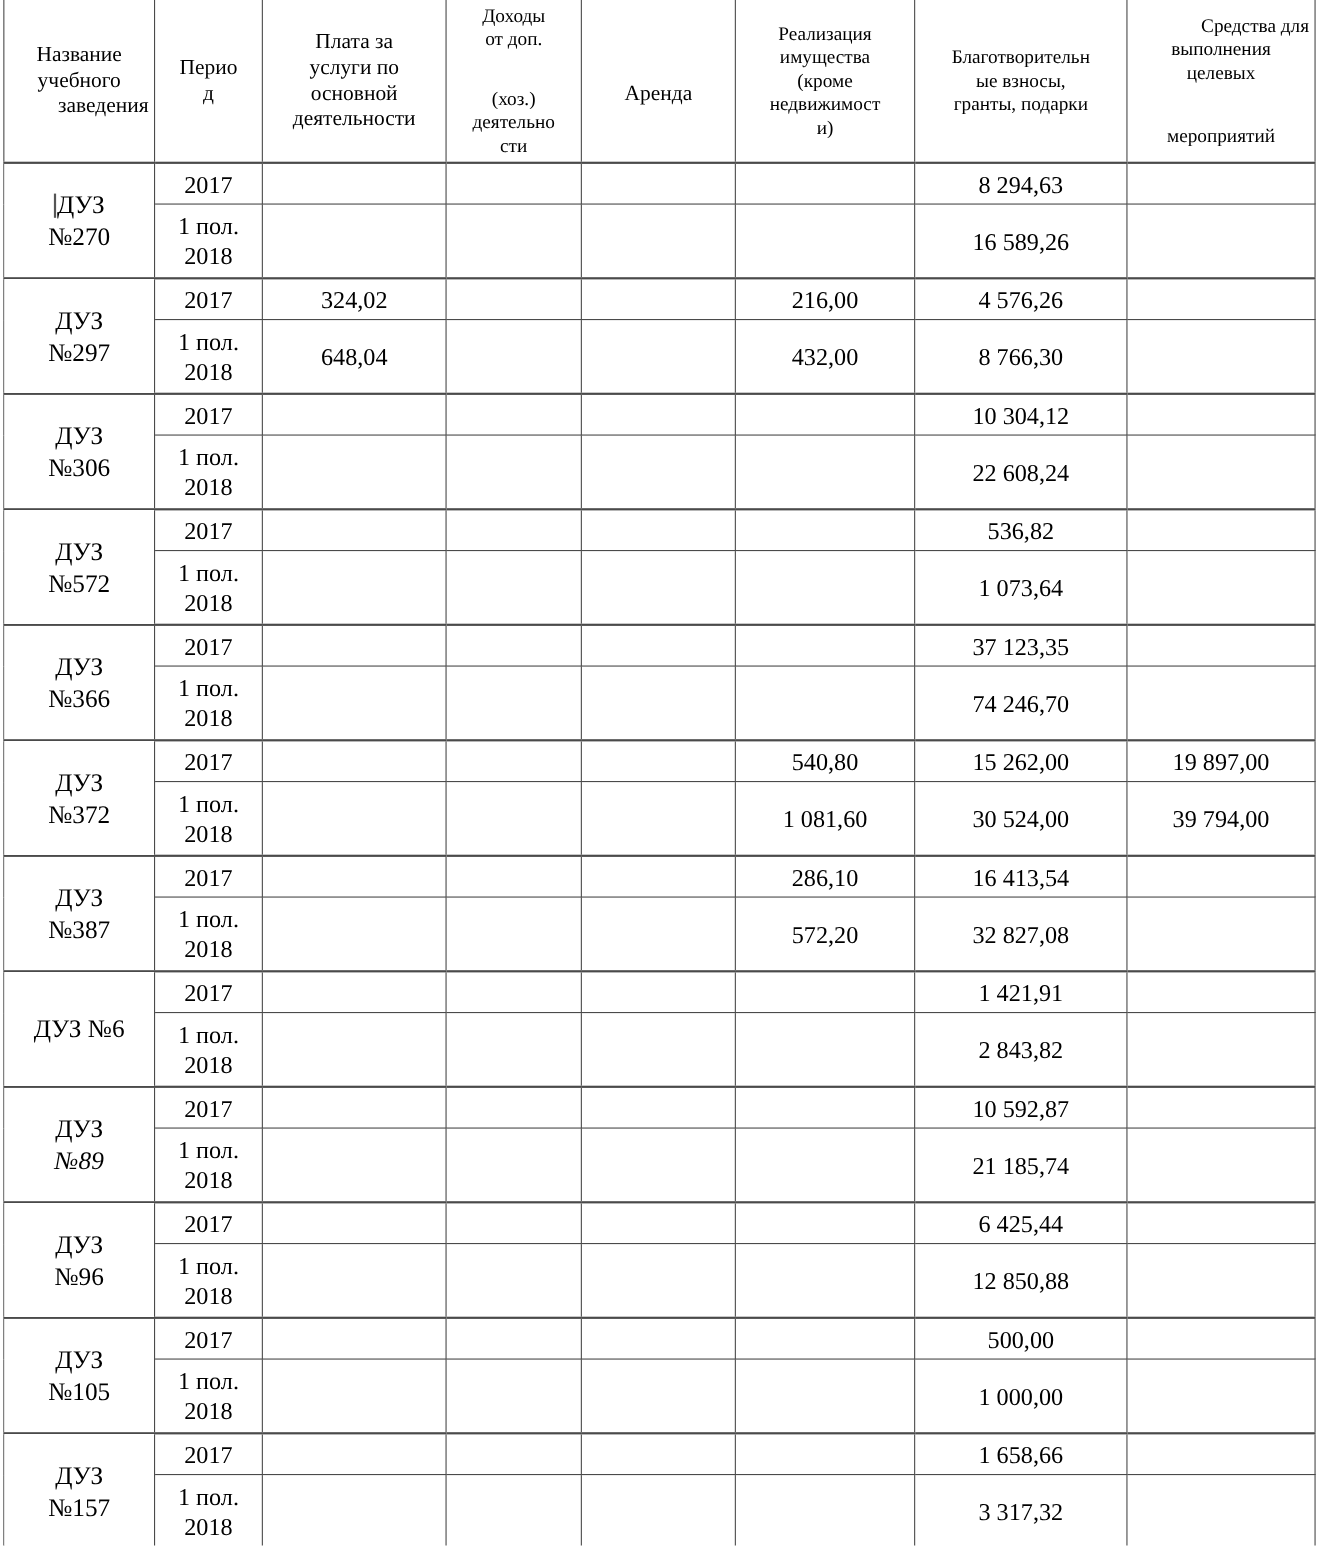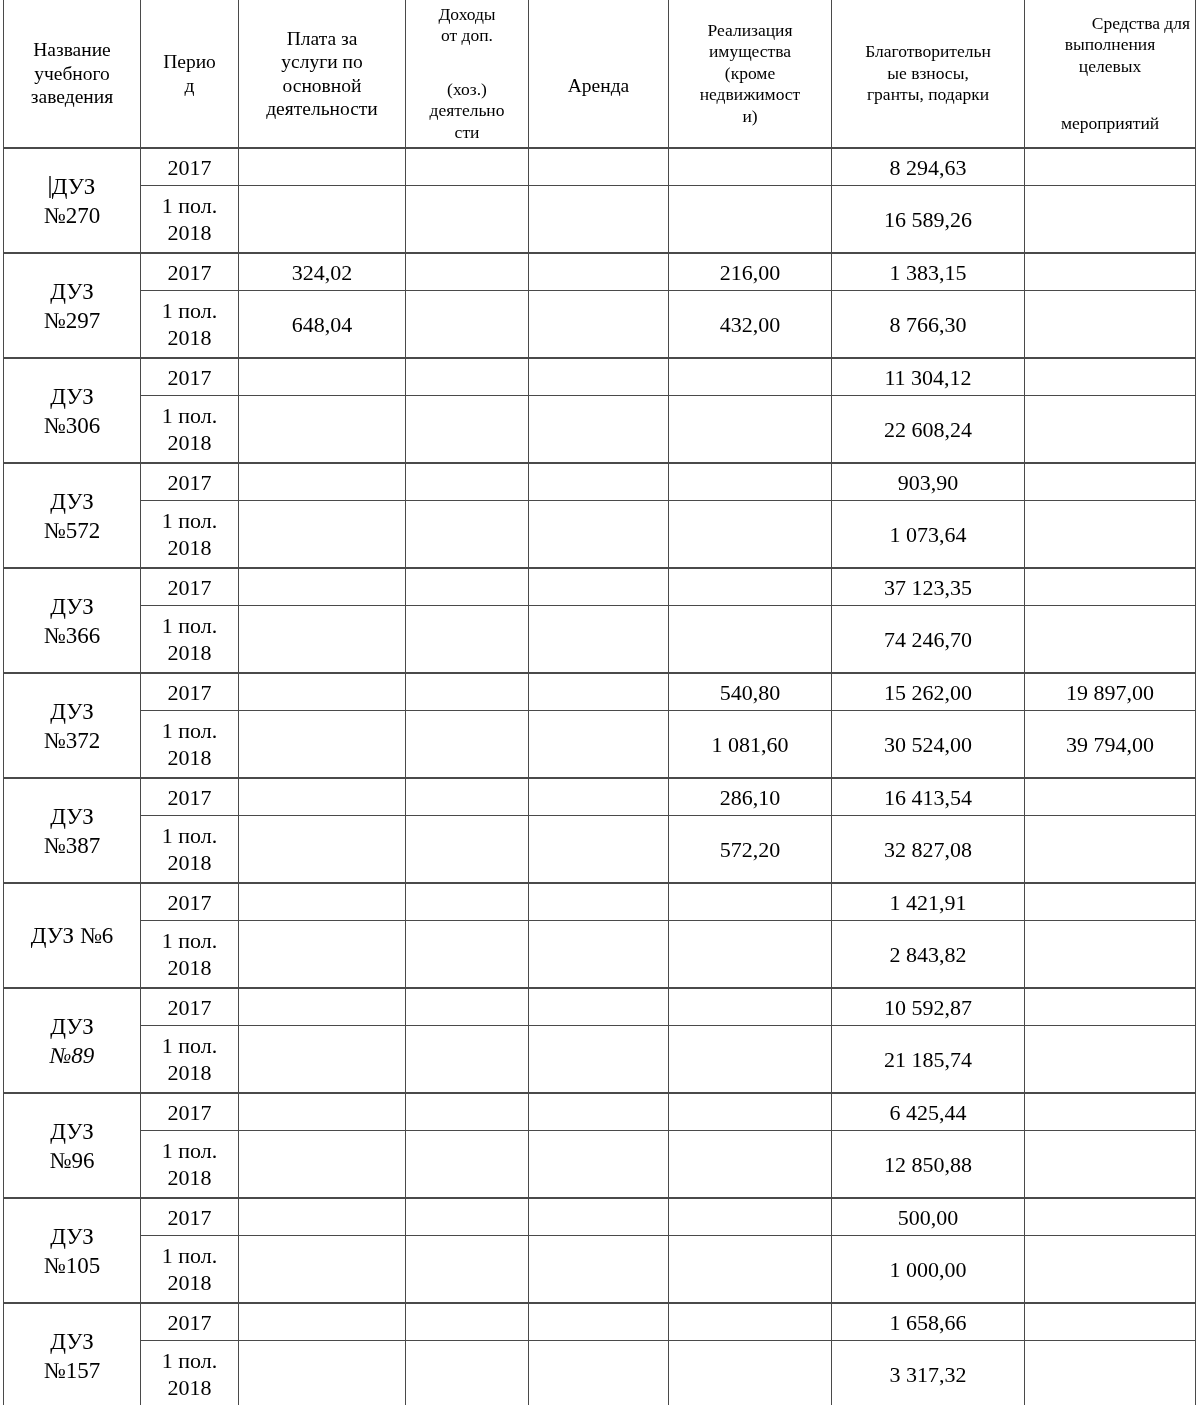--- a/index.html
+++ b/index.html
@@ -116,21 +116,21 @@
       <col class="c-rent">
       <col class="c-sale">
       <col class="c-charity">
       <col class="c-target">
     </colgroup>
     <thead>
       <tr class="head">
         <th>
             <span style="display: block;">Название</span>
             <span style="display: block;">учебного</span>
-            <span style="display: block;">заведения</span>
+            <span style="display: block; text-align: right;">заведения</span>
           </th>
         <th>
             <span style="display: block;">Перио</span>
             <span style="display: block;">д</span>
           </th>
         <th>
             <span style="display: block;">Плата за</span>
             <span style="display: block;">услуги по</span>
             <span style="display: block;">основной</span>
             <span style="display: block;">деятельности</span>
@@ -191,21 +191,21 @@
         <tr class="r-year">
           <td class="name-cell" rowspan="2">
             <span style="display: block;">ДУЗ</span>
             <span style="display: block;">№297</span>
           </td>
           <td class="period">2017</td>
           <td class="val">324,02</td>
           <td class="val"></td>
           <td class="val"></td>
           <td class="val">216,00</td>
-          <td class="val">1 383,15</td>
+          <td class="val">4 576,26</td>
           <td class="val"></td>
         </tr>
         <tr class="r-half">
           <td class="period">
             <span style="display: block;">1 пол.</span>
             <span style="display: block;">2018</span>
           </td>
           <td class="val">648,04</td>
           <td class="val"></td>
           <td class="val"></td>
@@ -216,21 +216,21 @@
         <tr class="r-year">
           <td class="name-cell" rowspan="2">
             <span style="display: block;">ДУЗ</span>
             <span style="display: block;">№306</span>
           </td>
           <td class="period">2017</td>
           <td class="val"></td>
           <td class="val"></td>
           <td class="val"></td>
           <td class="val"></td>
-          <td class="val">11 304,12</td>
+          <td class="val">10 304,12</td>
           <td class="val"></td>
         </tr>
         <tr class="r-half">
           <td class="period">
             <span style="display: block;">1 пол.</span>
             <span style="display: block;">2018</span>
           </td>
           <td class="val"></td>
           <td class="val"></td>
           <td class="val"></td>
@@ -241,21 +241,21 @@
         <tr class="r-year">
           <td class="name-cell" rowspan="2">
             <span style="display: block;">ДУЗ</span>
             <span style="display: block;">№572</span>
           </td>
           <td class="period">2017</td>
           <td class="val"></td>
           <td class="val"></td>
           <td class="val"></td>
           <td class="val"></td>
-          <td class="val">903,90</td>
+          <td class="val">536,82</td>
           <td class="val"></td>
         </tr>
         <tr class="r-half">
           <td class="period">
             <span style="display: block;">1 пол.</span>
             <span style="display: block;">2018</span>
           </td>
           <td class="val"></td>
           <td class="val"></td>
           <td class="val"></td>

